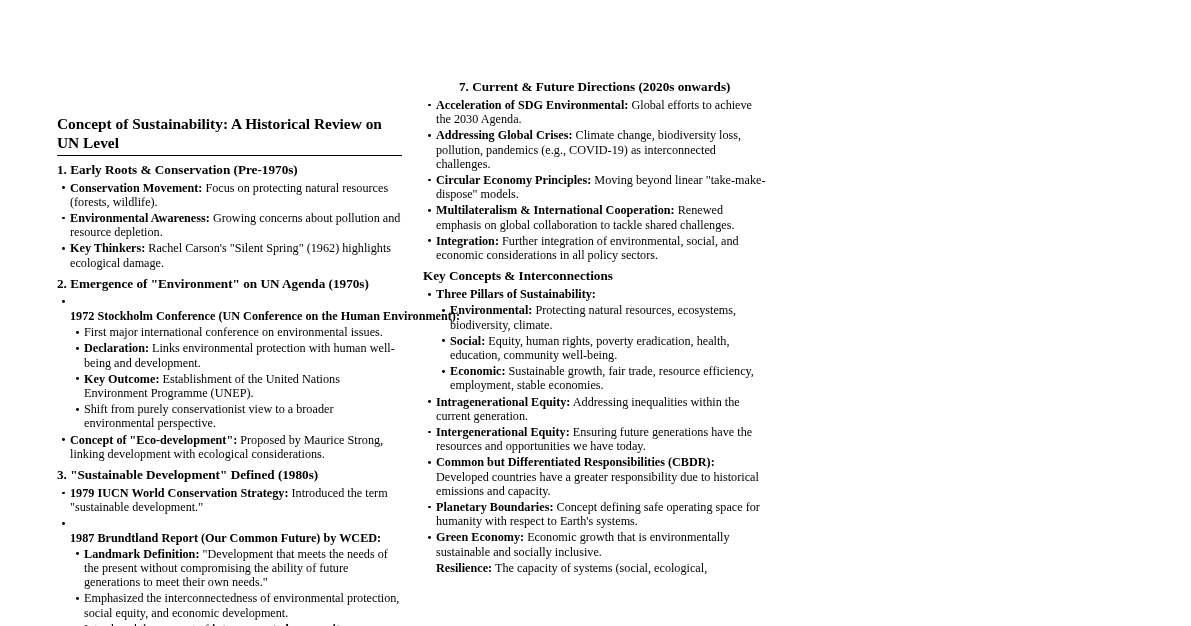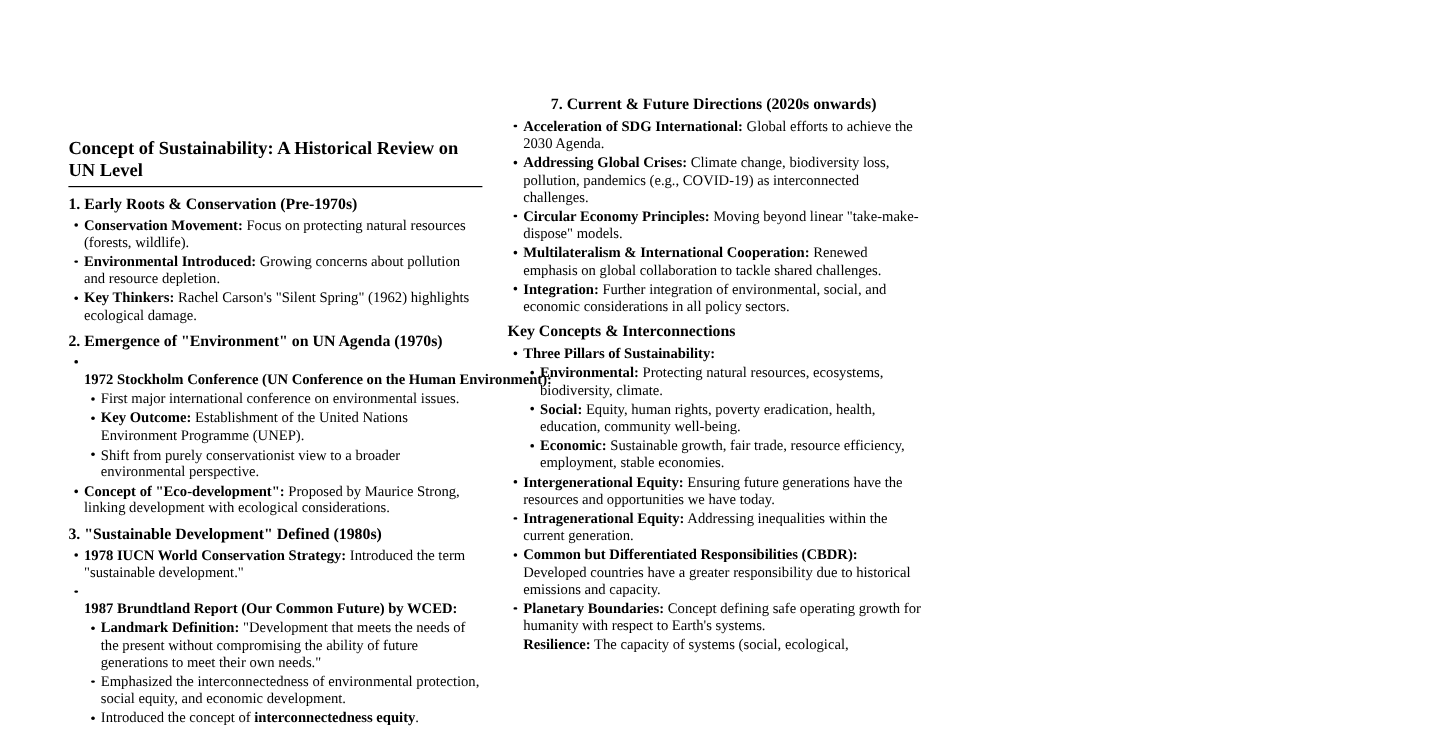--- a/index.html
+++ b/index.html
@@ -66,53 +66,57 @@
   <div class="col" id="col1">
     <div class="h1">Concept of Sustainability: A Historical Review on UN Level</div>
     <div class="rule"></div>
   <div class="h2">1. Early Roots &amp; Conservation (Pre-1970s)</div>
       <div class="li">
         <span class="marker"></span>
         <div class="content"><b>Conservation Movement:</b><span> Focus on protecting natural resources (forests, wildlife).</span></div>
       </div>
       <div class="li">
         <span class="marker"></span>
-        <div class="content"><b>Environmental Introduced:</b><span> Growing concerns about pollution and resource depletion.</span></div>
+        <div class="content"><b>Environmental Awareness:</b><span> Growing concerns about pollution and resource depletion.</span></div>
       </div>
       <div class="li">
         <span class="marker"></span>
         <div class="content"><b>Key Thinkers:</b><span> Rachel Carson's "Silent Spring" (1962) highlights ecological damage.</span></div>
       </div>
       <div class="h2">2. Emergence of "Environment" on UN Agenda (1970s)</div>
       <div class="li standalone">
         <span class="marker"></span>
         <div class="content"><b>1972 Stockholm Conference (UN Conference on the Human Environment):</b></div>
         <div class="sub">
           <div class="li">
             <span class="marker"></span>
             <div class="content"><span>First major international conference on environmental issues.</span></div>
           </div>
           <div class="li">
             <span class="marker"></span>
+            <div class="content"><b>Declaration:</b><span> Links environmental protection with human well-being and development.</span></div>
+          </div>
+          <div class="li">
+            <span class="marker"></span>
             <div class="content"><b>Key Outcome:</b><span> Establishment of the United Nations Environment Programme (UNEP).</span></div>
           </div>
           <div class="li">
             <span class="marker"></span>
             <div class="content"><span>Shift from purely conservationist view to a broader environmental perspective.</span></div>
           </div>
         </div>
       </div>
       <div class="li">
         <span class="marker"></span>
         <div class="content"><b>Concept of "Eco-development":</b><span> Proposed by Maurice Strong, linking development with ecological considerations.</span></div>
       </div>
       <div class="h2">3. "Sustainable Development" Defined (1980s)</div>
       <div class="li">
         <span class="marker"></span>
-        <div class="content"><b>1978 IUCN World Conservation Strategy:</b><span> Introduced the term "sustainable development."</span></div>
+        <div class="content"><b>1979 IUCN World Conservation Strategy:</b><span> Introduced the term "sustainable development."</span></div>
       </div>
       <div class="li standalone">
         <span class="marker"></span>
         <div class="content"><b>1987 Brundtland Report (Our Common Future) by WCED:</b></div>
         <div class="sub">
           <div class="li">
             <span class="marker"></span>
             <div class="content"><b>Landmark Definition:</b><span> "Development that meets the needs of the present without compromising the ability of future generations to meet their own needs."</span></div>
           </div>
           <div class="li">
@@ -123,21 +127,21 @@
             <span class="marker"></span>
             <div class="content"><span>Introduced the concept of </span><b>interconnectedness equity</b><span>.</span></div>
           </div>
         </div>
       </div>
     </div>
   <div class="col" id="col2">
       <div class="h2">7. Current &amp; Future Directions (2020s onwards)</div>
       <div class="li">
         <span class="marker"></span>
-        <div class="content"><b>Acceleration of SDG International:</b><span> Global efforts to achieve the 2030 Agenda.</span></div>
+        <div class="content"><b>Acceleration of SDG Environmental:</b><span> Global efforts to achieve the 2030 Agenda.</span></div>
       </div>
       <div class="li">
         <span class="marker"></span>
         <div class="content"><b>Addressing Global Crises:</b><span> Climate change, biodiversity loss, pollution, pandemics (e.g., COVID-19) as interconnected challenges.</span></div>
       </div>
       <div class="li">
         <span class="marker"></span>
         <div class="content"><b>Circular Economy Principles:</b><span> Moving beyond linear "take-make-dispose" models.</span></div>
       </div>
       <div class="li">
@@ -162,31 +166,35 @@
             <div class="content"><b>Social:</b><span> Equity, human rights, poverty eradication, health, education, community well-being.</span></div>
           </div>
           <div class="li">
             <span class="marker"></span>
             <div class="content"><b>Economic:</b><span> Sustainable growth, fair trade, resource efficiency, employment, stable economies.</span></div>
           </div>
         </div>
       </div>
       <div class="li">
         <span class="marker"></span>
+        <div class="content"><b>Intragenerational Equity:</b><span> Addressing inequalities within the current generation.</span></div>
+      </div>
+      <div class="li">
+        <span class="marker"></span>
         <div class="content"><b>Intergenerational Equity:</b><span> Ensuring future generations have the resources and opportunities we have today.</span></div>
       </div>
       <div class="li">
         <span class="marker"></span>
-        <div class="content"><b>Intragenerational Equity:</b><span> Addressing inequalities within the current generation.</span></div>
-      </div>
-      <div class="li">
-        <span class="marker"></span>
         <div class="content"><b>Common but Differentiated Responsibilities (CBDR):</b><span> Developed countries have a greater responsibility due to historical emissions and capacity.</span></div>
       </div>
       <div class="li">
         <span class="marker"></span>
-        <div class="content"><b>Planetary Boundaries:</b><span> Concept defining safe operating growth for humanity with respect to Earth's systems.</span></div>
+        <div class="content"><b>Planetary Boundaries:</b><span> Concept defining safe operating space for humanity with respect to Earth's systems.</span></div>
+      </div>
+      <div class="li">
+        <span class="marker"></span>
+        <div class="content"><b>Green Economy:</b><span> Economic growth that is environmentally sustainable and socially inclusive.</span></div>
       </div>
       <div class="li">
         <div class="content"><b>Resilience:</b><span> The capacity of systems (social, ecological,</span></div>
       </div>
     </div>
 </div>
 
 </body></html>

